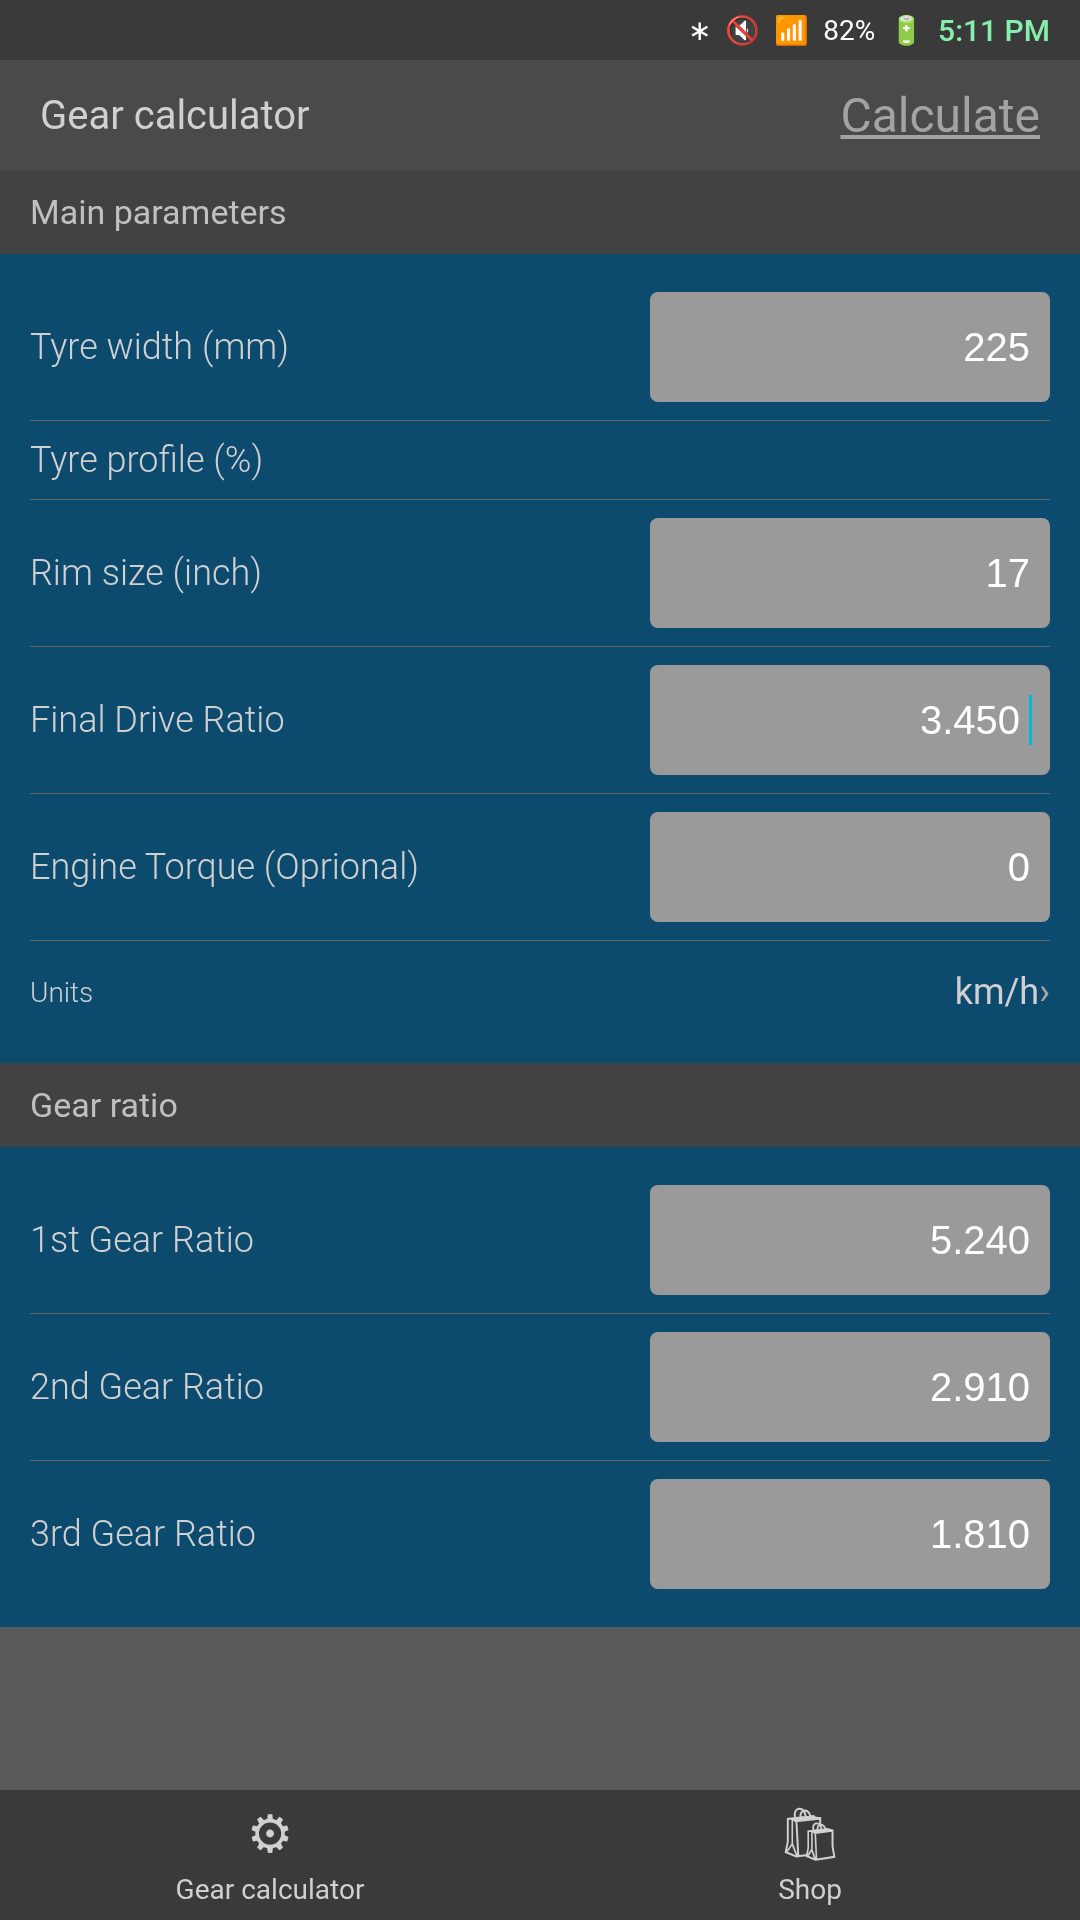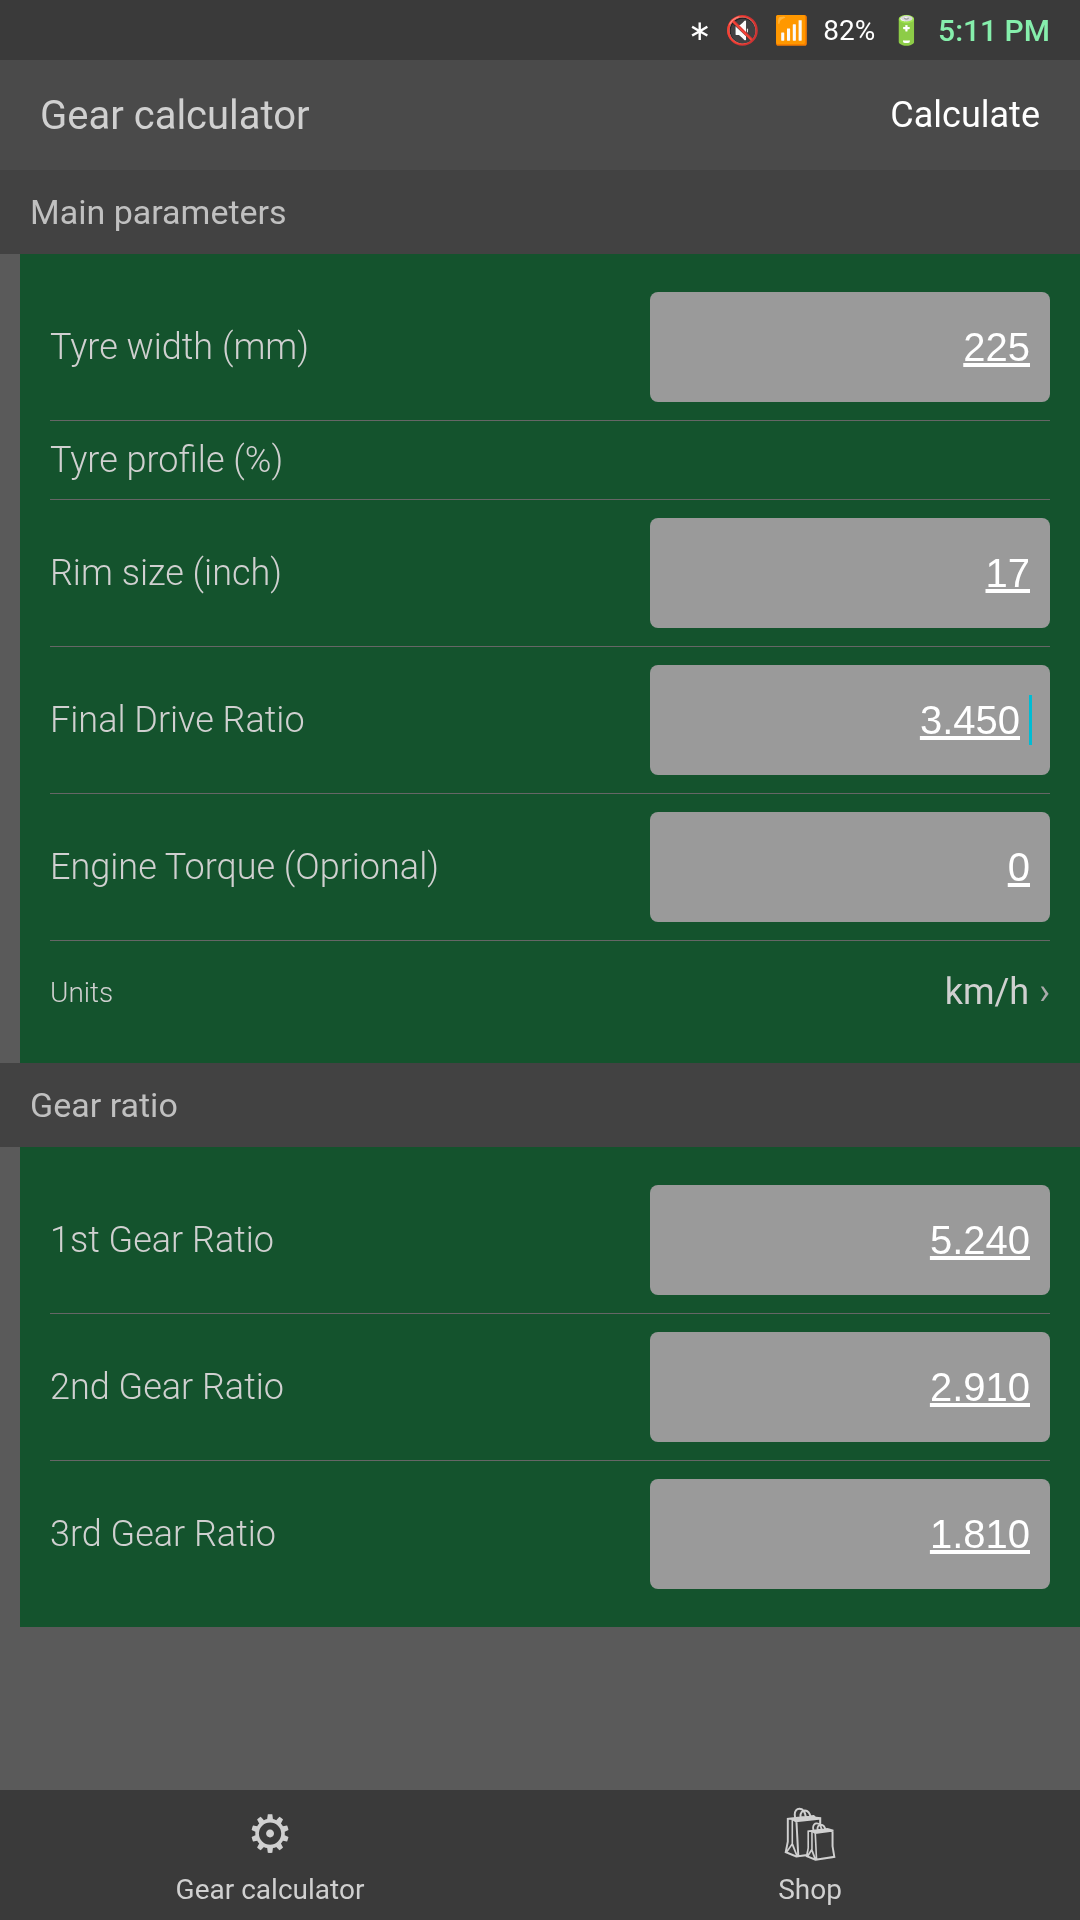--- a/index.html
+++ b/index.html
@@ -61,43 +61,43 @@
       padding: 0 40px;
     }
 
     .top-bar-title {
       color: #d0d0d0;
       font-size: 40px;
       font-weight: 400;
     }
 
     .top-bar-action {
-      color: #ffffff;
-      font-size: 36px;
+      color: #a3a3a3;
+      font-size: 48px;
       font-weight: 400;
       cursor: pointer;
+      text-decoration: underline;
     }
 
     
     .section-header {
       background-color: #424242;
       padding: 22px 30px;
     }
 
     .section-header-text {
       color: #c0c0c0;
       font-size: 34px;
       font-weight: 400;
     }
 
     
     .form-section {
-      background-color: #14532d;
+      background-color: #0c4a6e;
       padding: 20px 30px;
-      margin-left: 20px;
     }
 
     .form-row {
       display: flex;
       align-items: center;
       justify-content: space-between;
       padding: 18px 0;
       border-bottom: 1px solid #666;
     }
 
@@ -117,21 +117,20 @@
       border: none;
       border-radius: 8px;
       width: 400px;
       height: 110px;
       text-align: right;
       padding: 0 20px;
       color: #ffffff;
       font-size: 40px;
       font-weight: 400;
       outline: none;
-      text-decoration: underline;
     }
 
     .input-wrapper {
       position: relative;
       width: 400px;
     }
 
     .input-wrapper .cursor-line {
       position: absolute;
       right: 18px;
@@ -154,21 +153,20 @@
       color: #d0d0d0;
       font-size: 28px;
       font-weight: 300;
     }
 
     .units-value {
       color: #d0d0d0;
       font-size: 36px;
       display: flex;
       align-items: center;
-      gap: 10px;
     }
 
     .chevron-right {
       color: #aaaaaa;
       font-size: 36px;
     }
 
     
     .bottom-nav {
       position: fixed;

